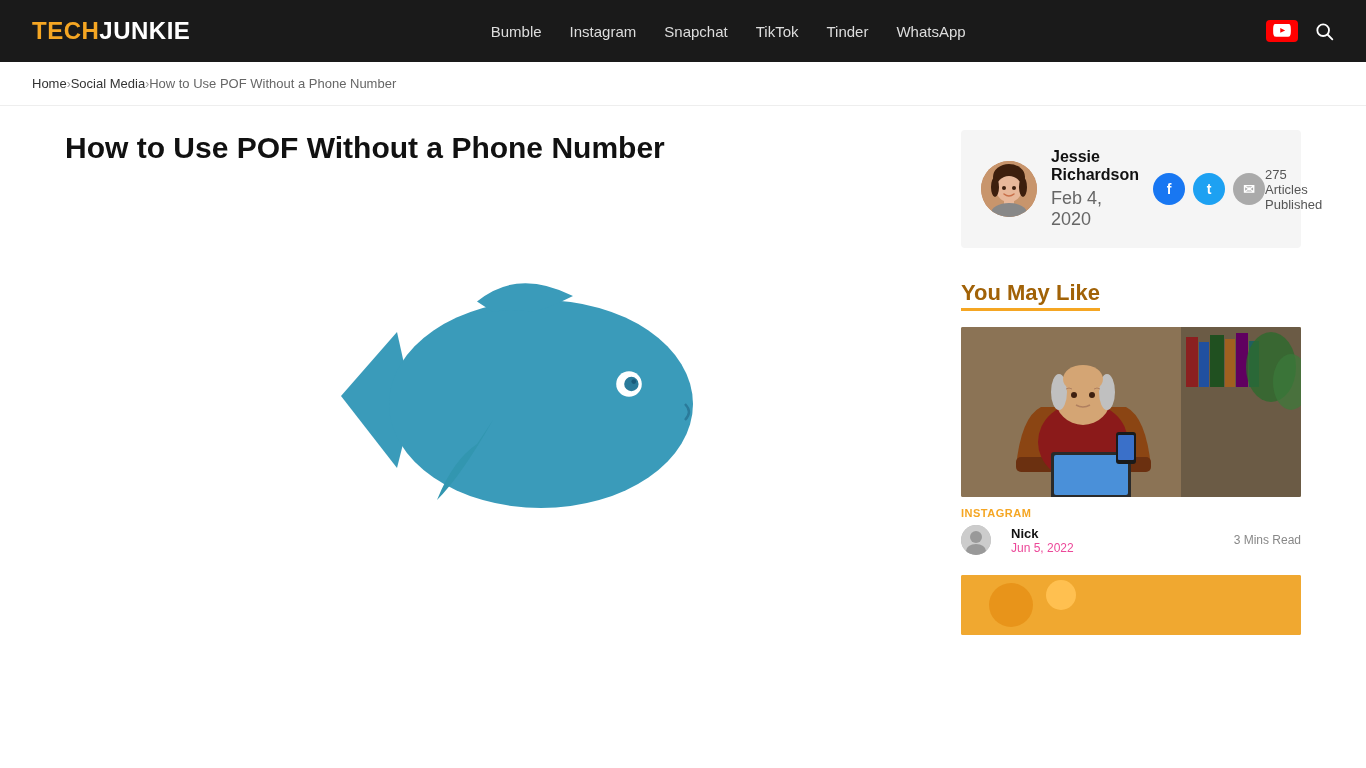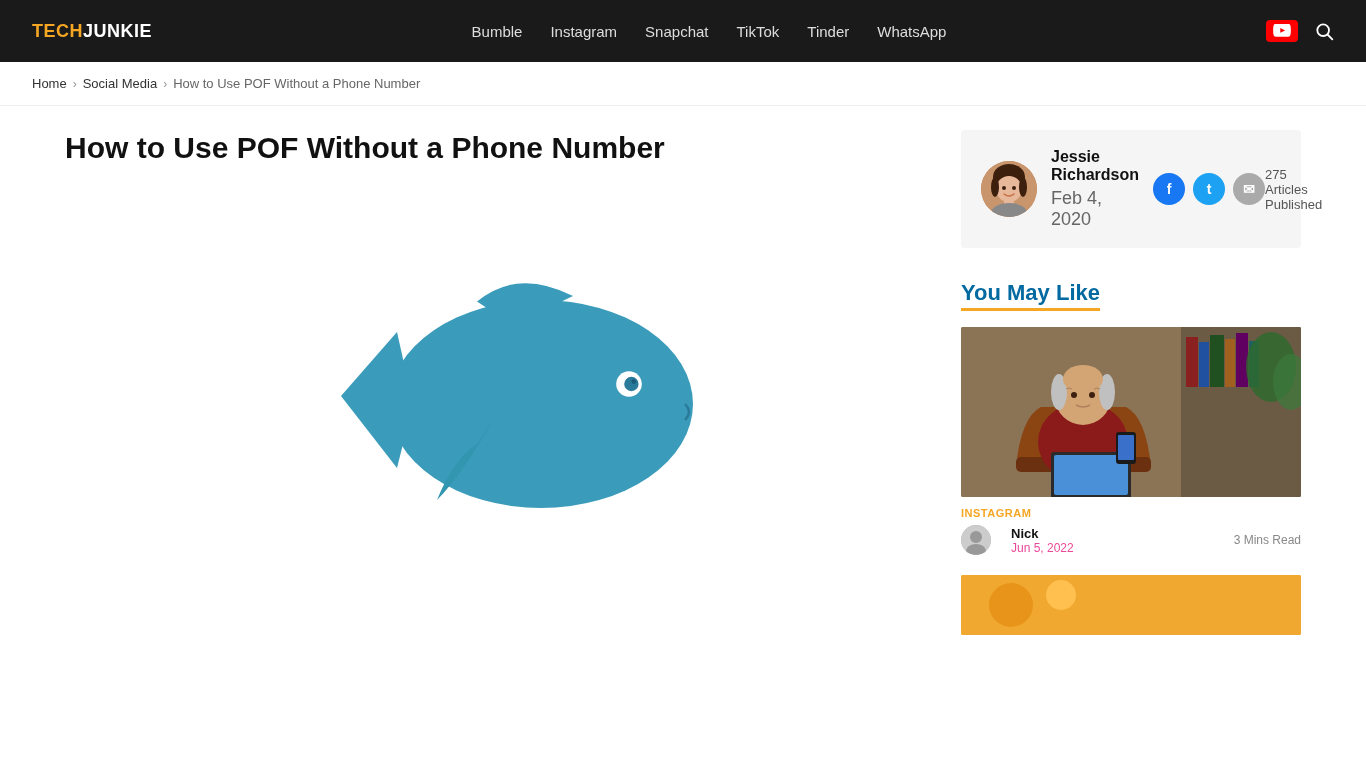--- a/index.html
+++ b/index.html
@@ -10,21 +10,21 @@
       background: #1a1a1a;
       height: 62px;
       display: flex;
       align-items: center;
       padding: 0 32px;
       justify-content: space-between;
     }
     .logo {
       display: flex;
       align-items: flex-end;
-      font-size: 18px;
+      font-size: 24px;
       font-weight: 800;
       letter-spacing: 0.5px;
       text-decoration: none;
     }
     .logo-tech { color: #f5a623; }
     .logo-junkie { color: #ffffff; }
     .nav {
       display: flex;
       align-items: center;
       gap: 28px;
@@ -63,21 +63,20 @@
     }
 
     
     .breadcrumb {
       padding: 14px 32px;
       font-size: 13px;
       color: #666;
       border-bottom: 1px solid #eee;
       display: flex;
       align-items: center;
-      gap: 6px;
     }
     .breadcrumb a { color: #333; text-decoration: none; }
     .breadcrumb .sep { color: #999; font-size: 12px; }
     .breadcrumb .current { color: #666; }
 
     
     .main-layout {
       display: flex;
       max-width: 1300px;
       margin: 0 auto;
@@ -179,21 +178,21 @@
     .social-em { background: #aaa; }
     .articles-count {
       font-size: 13px;
       color: #555;
     }
 
     
     .you-may-like-title {
       font-size: 22px;
       font-weight: 800;
-      color: #0369a1;
+      color: #a16207;
       margin-bottom: 16px;
       position: relative;
       display: inline-block;
     }
     .you-may-like-title::after {
       content: '';
       display: block;
       height: 3px;
       background: #f5a623;
       margin-top: 2px;

